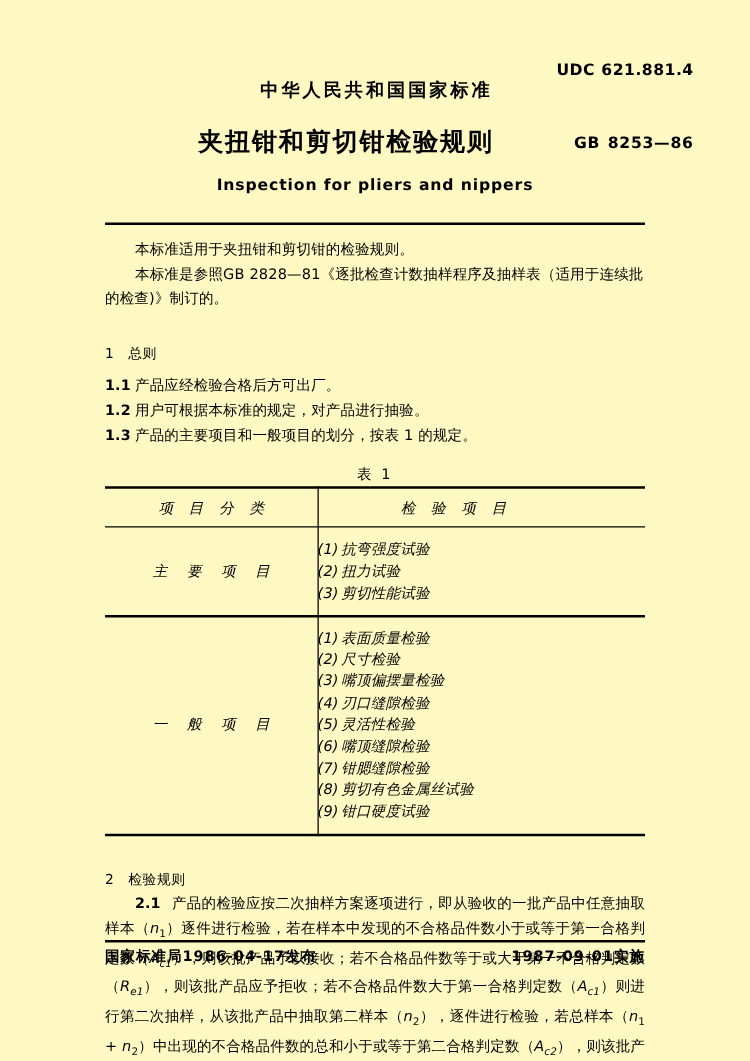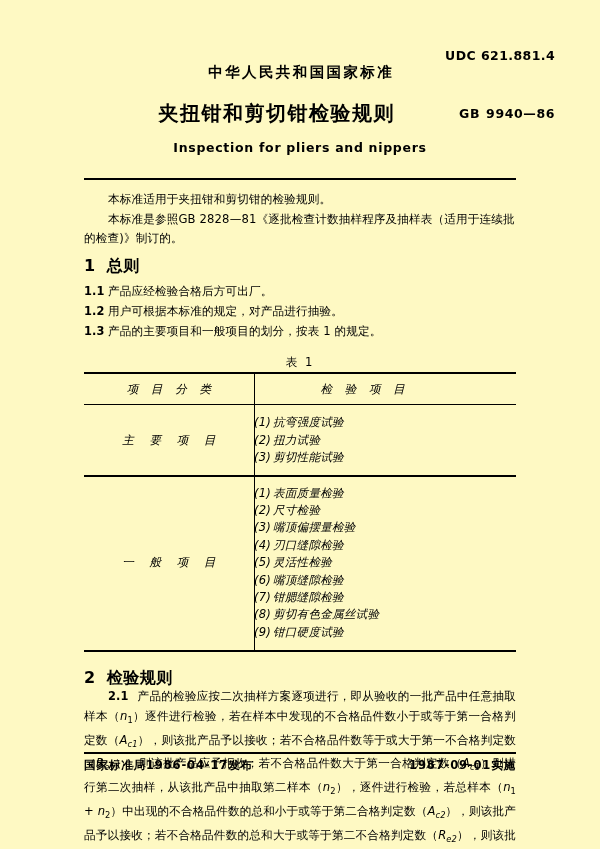--- a/index.html
+++ b/index.html
@@ -103,23 +103,23 @@
     line-height: 19px;
   }
   .para {
     margin: 0;
     text-indent: 24px;
     letter-spacing: 0.15px;
   }
   .para-2 { margin-top: 1px; }
 
   .sec-head {
-    margin: 8px 0 0 0;
-    font-size: 16px;
-    font-weight: bold;
+    margin: 25px 0 0 0;
+    font-size: 11px;
+    font-weight: normal;
     letter-spacing: 0.5px;
   }
   .sec-head .num { margin-right: 11px; }
 
   .clause-list {
     margin: 7px 0 0 0;
     padding: 0;
     list-style: none;
   }
   .clause {
@@ -237,21 +237,21 @@
   <div class="header">
     <div class="national-title">中华人民共和国国家标准</div>
 
     <div class="udc-line">
       <span class="lbl">UDC</span><span>621.881.4</span>
     </div>
 
     <div class="main-title">夹扭钳和剪切钳检验规则</div>
 
     <div class="gb-line">
-      <span class="lbl">GB</span><span>9940—86</span>
+      <span class="lbl">GB</span><span>8253—86</span>
     </div>
 
     <div class="en-title">Inspection for pliers and nippers</div>
   </div>
 
   <div class="rule-top"></div>
   <div class="rule-bottom"></div>
 
   <div class="body-area">
 

